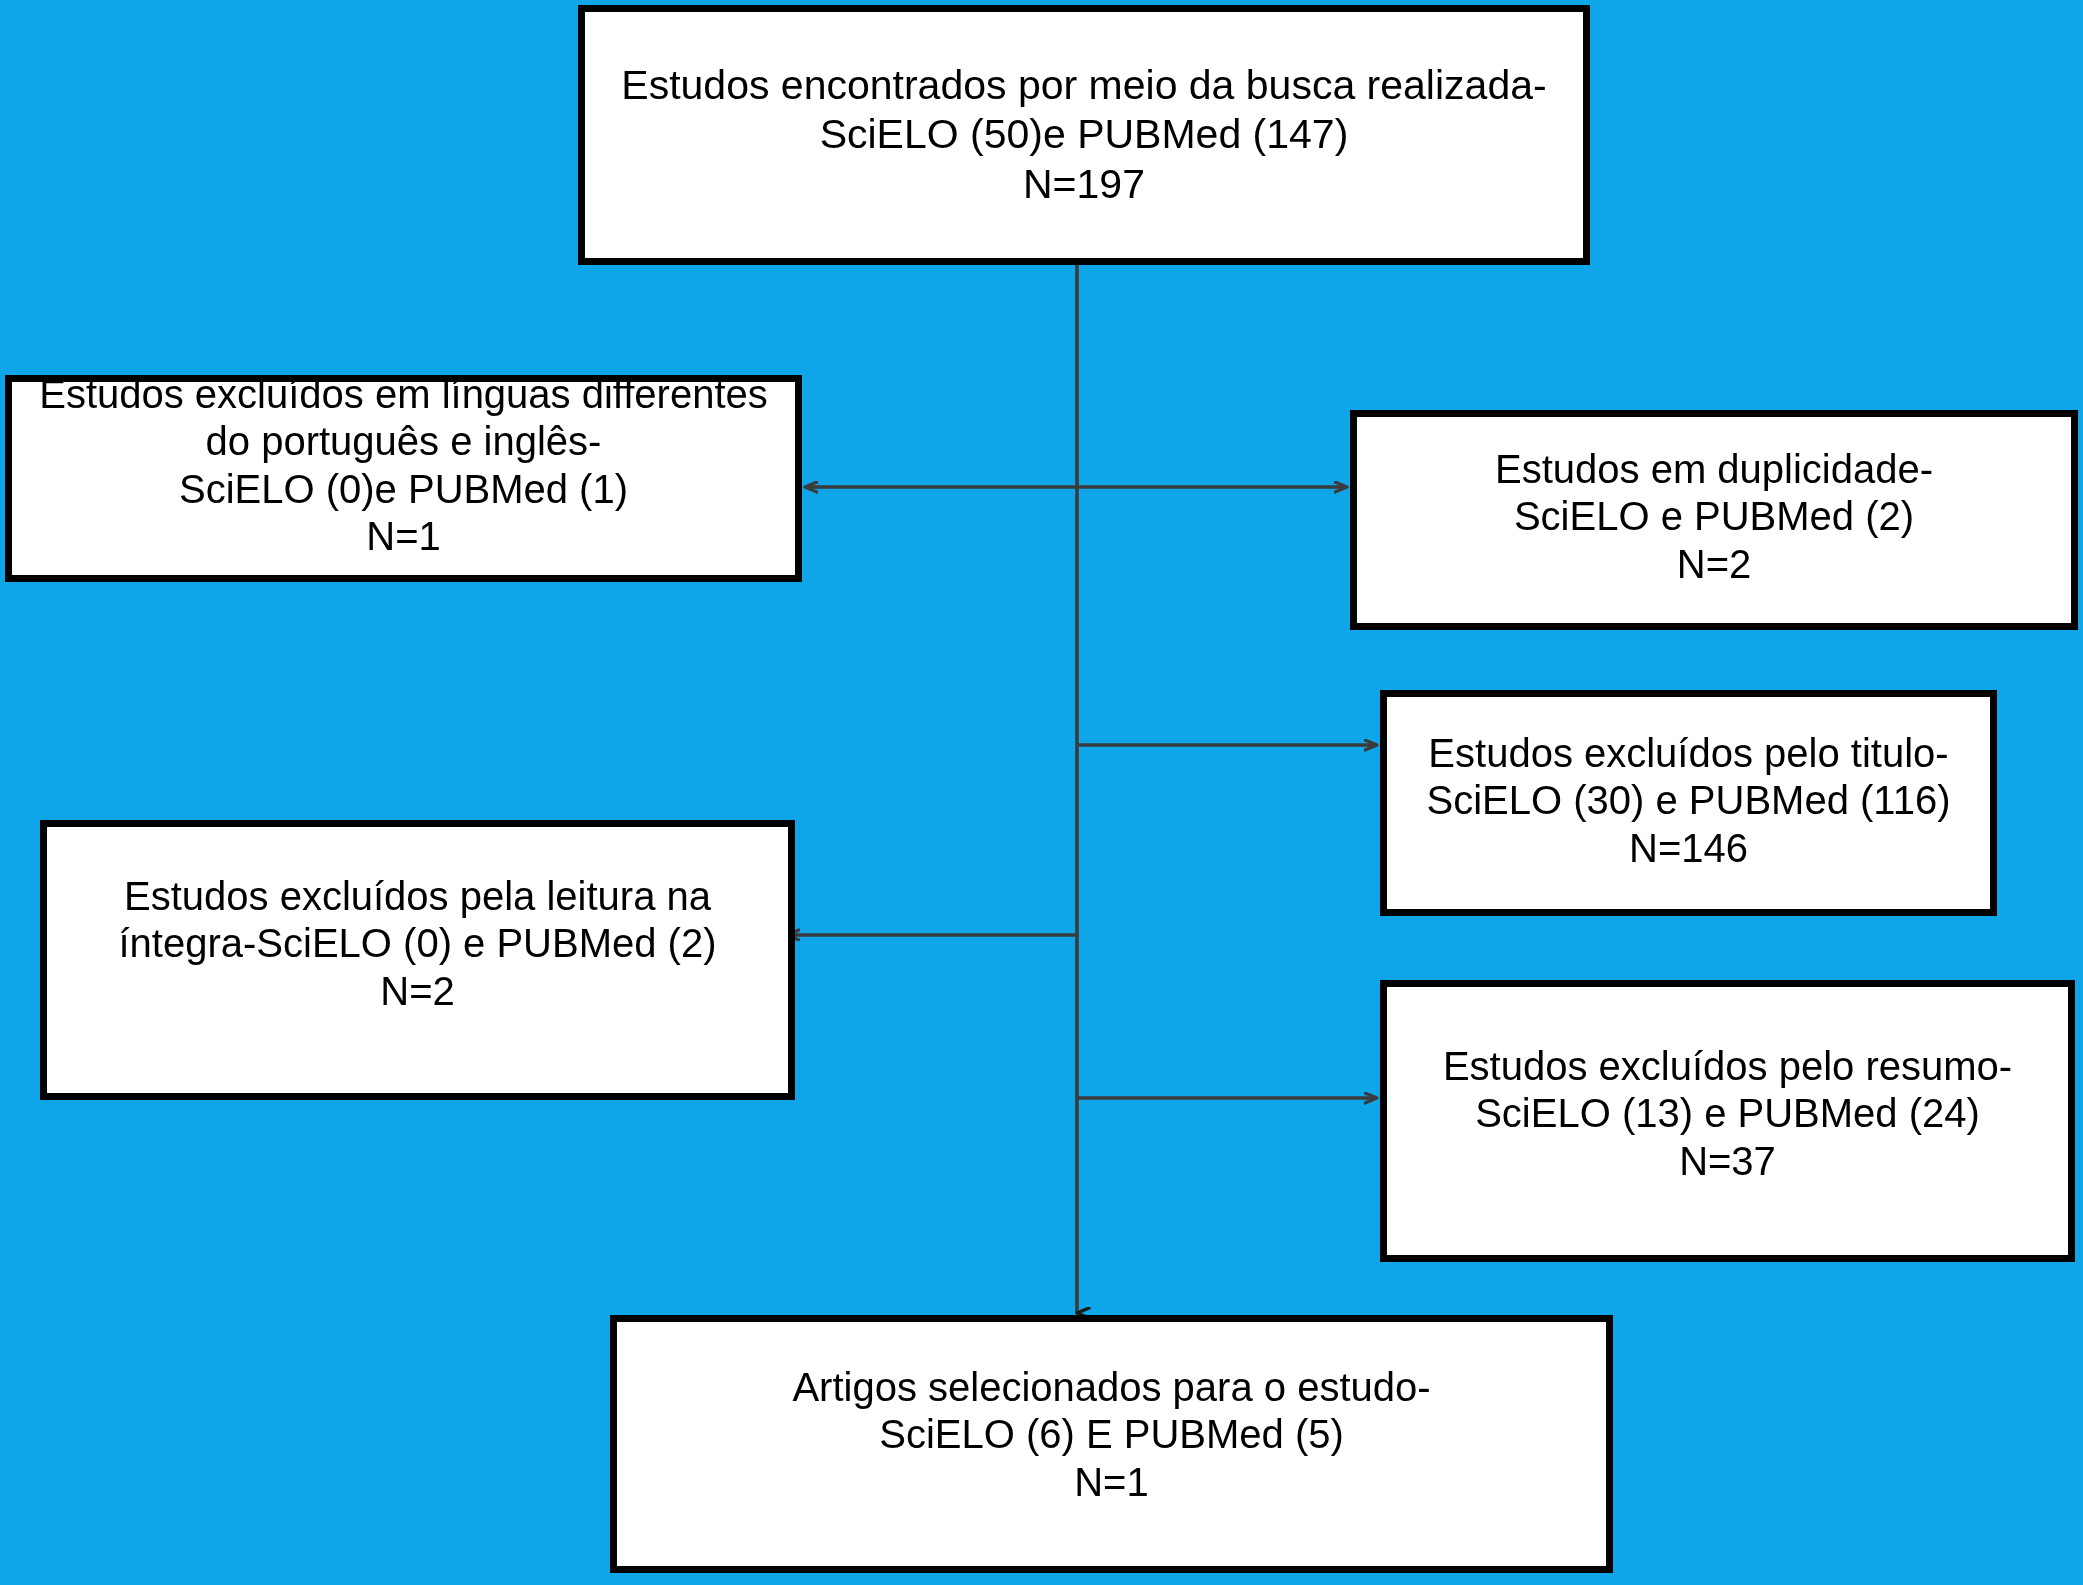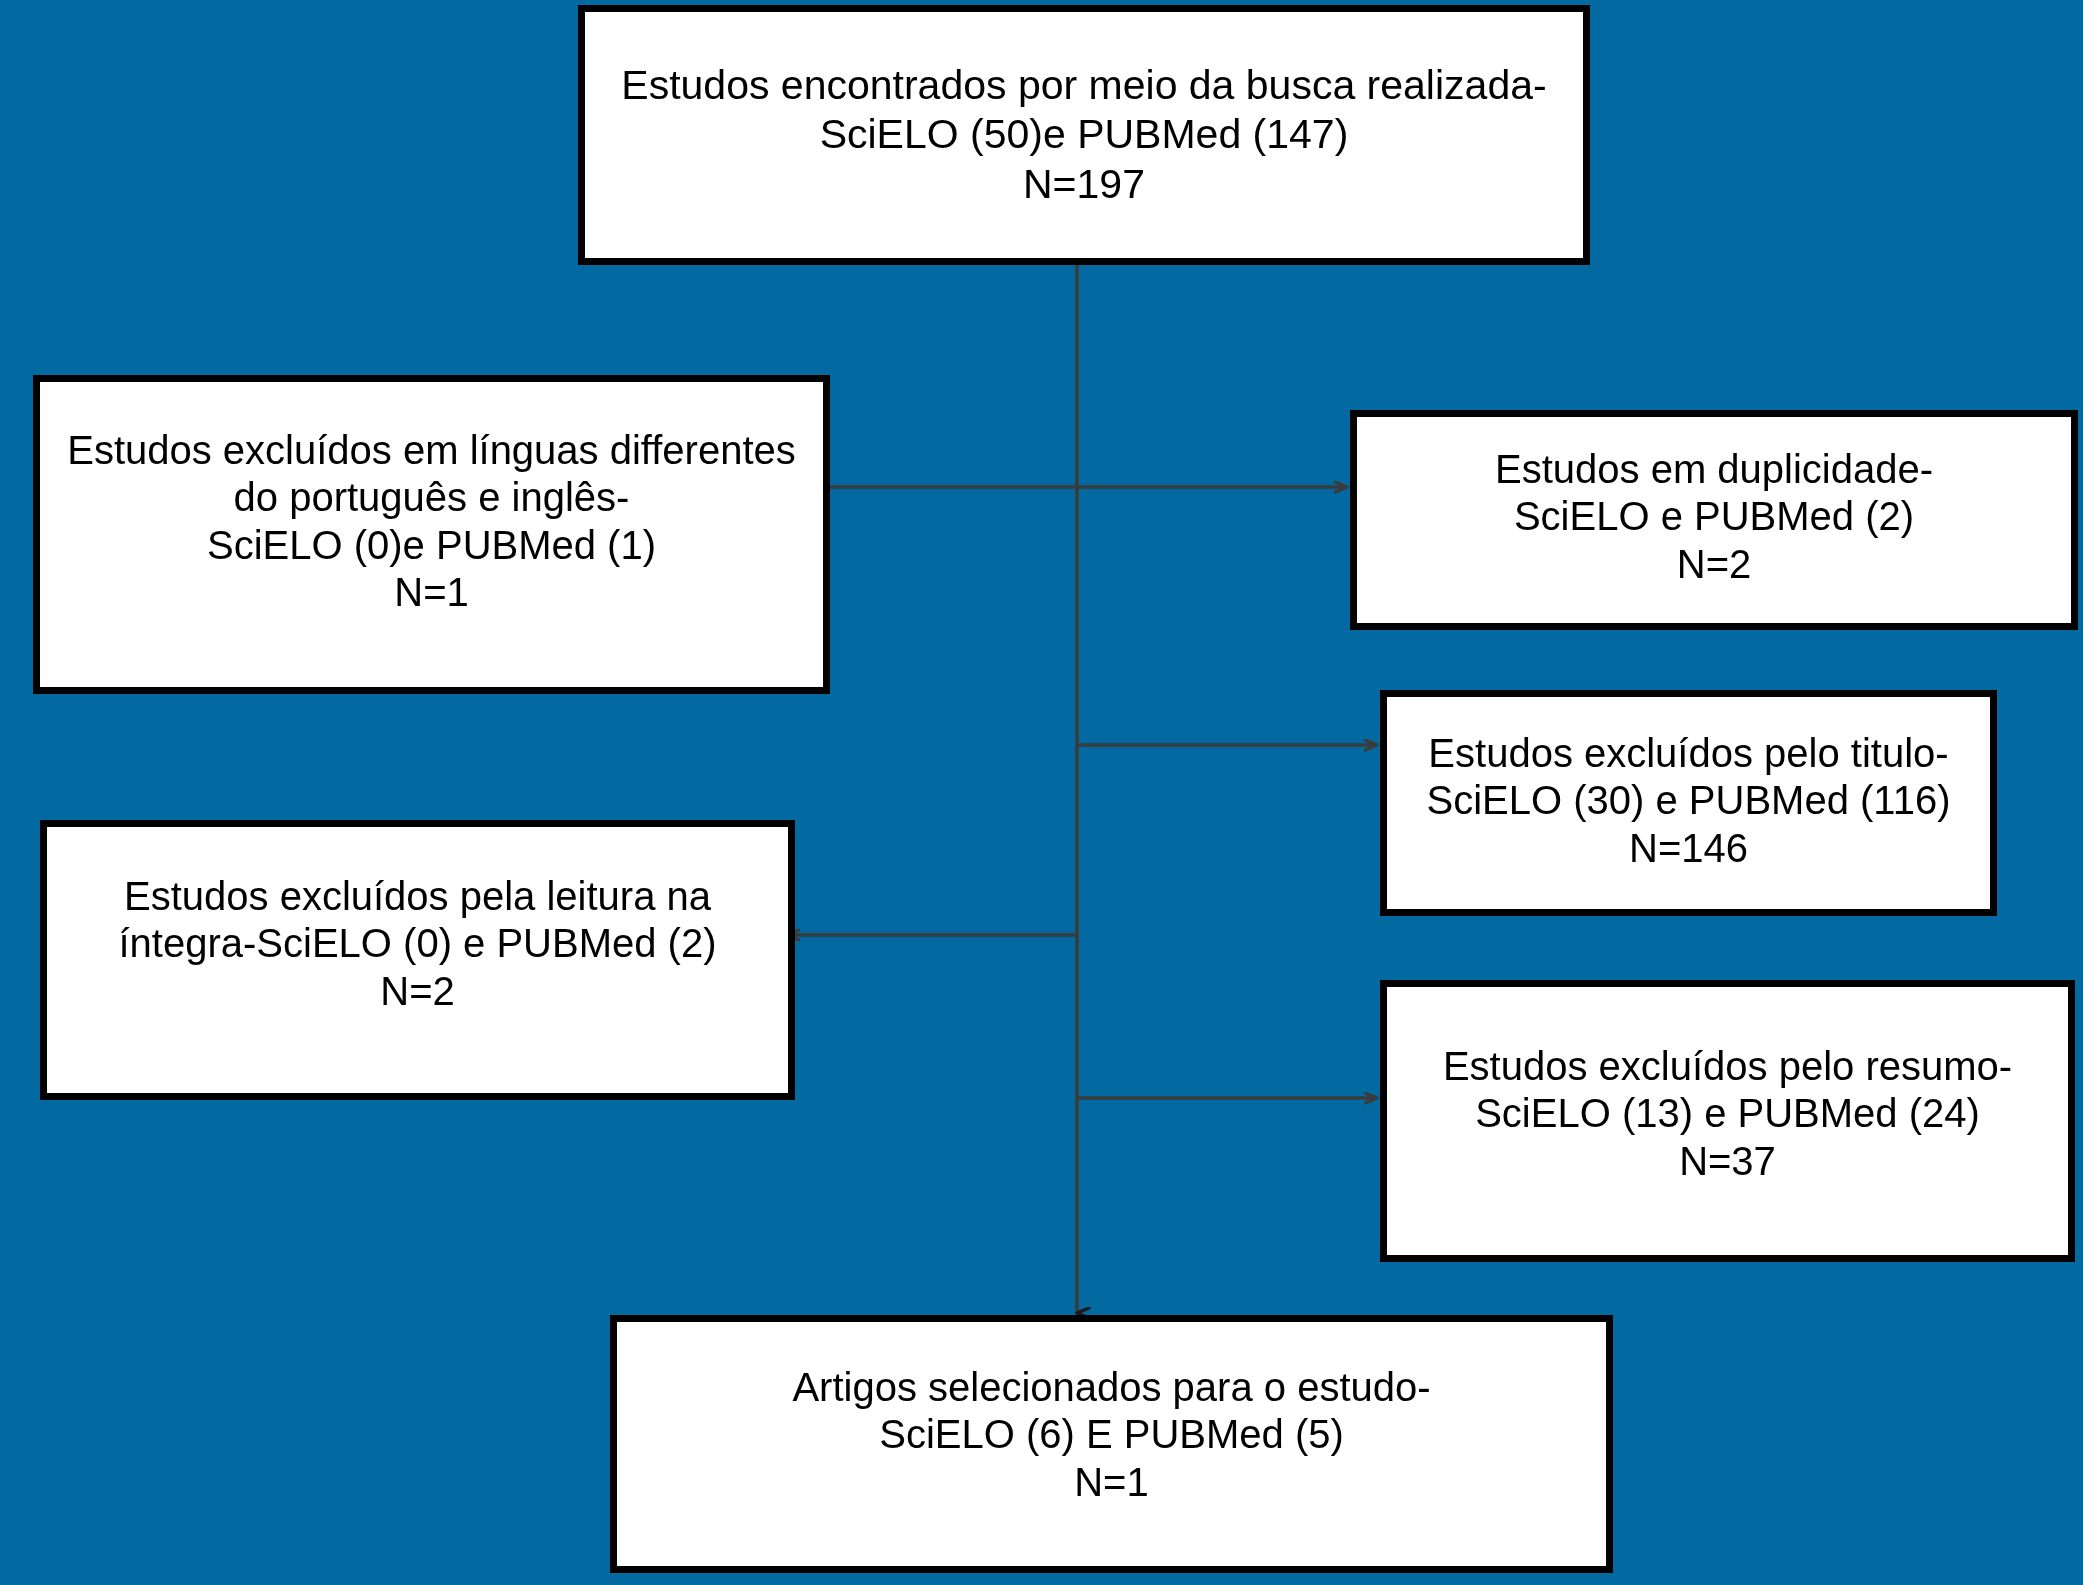--- a/index.html
+++ b/index.html
@@ -8,21 +8,21 @@
     padding: 0;
     background: #ffffff;
   }
   body {
     font-family: "Liberation Sans", sans-serif;
   }
   #canvas {
     position: relative;
     width: 2083px;
     height: 1585px;
-    background: #0369a1;
+    background: #0ea5e9;
     overflow: hidden;
   }
   .box {
     position: absolute;
     box-sizing: border-box;
     border: 7px solid #000000;
     background: #ffffff;
     display: flex;
     align-items: center;
     justify-content: center;
@@ -34,21 +34,21 @@
     z-index: 3;
   }
   .box .lines {
     padding: 0 14px;
     white-space: pre-line;
   }
   
   #box-top        { left: 578px;  top: 5px;    width: 1012px; height: 260px; }
   #box-top .lines { font-size: 41px; line-height: 1.20; }
 
-  #box-lang       { left: 5px;    top: 375px;  width: 797px;  height: 319px; margin-left: 28px; }
+  #box-lang       { left: 5px;    top: 375px;  width: 797px;  height: 207px; }
   #box-lang .lines{ margin-top: -26px; }
 
   #box-dup        { left: 1350px; top: 410px;  width: 728px;  height: 220px; }
   #box-dup .lines { margin-top: -6px; text-align: center; }
 
   #box-title      { left: 1380px; top: 690px;  width: 617px;  height: 226px; }
   #box-title .lines { margin-top: -4px; }
 
   #box-full       { left: 40px;   top: 820px;  width: 755px;  height: 280px; }
   #box-full .lines{ margin-top: -32px; }

